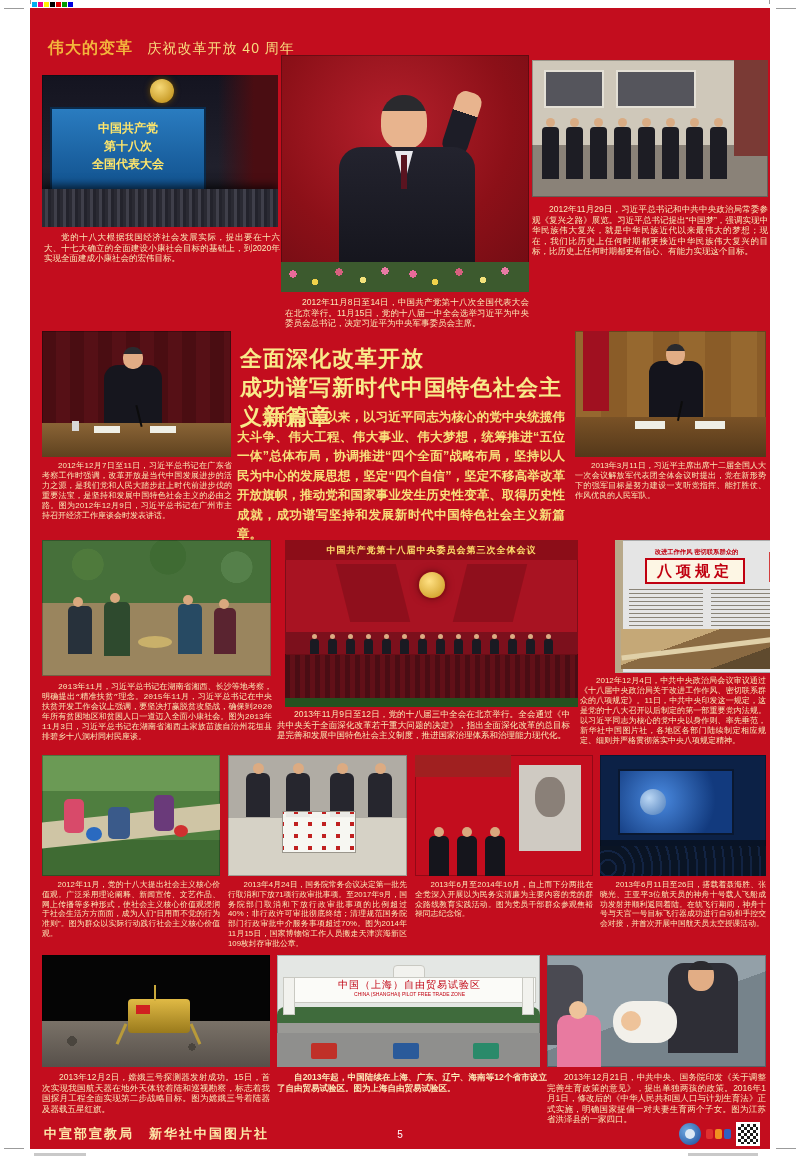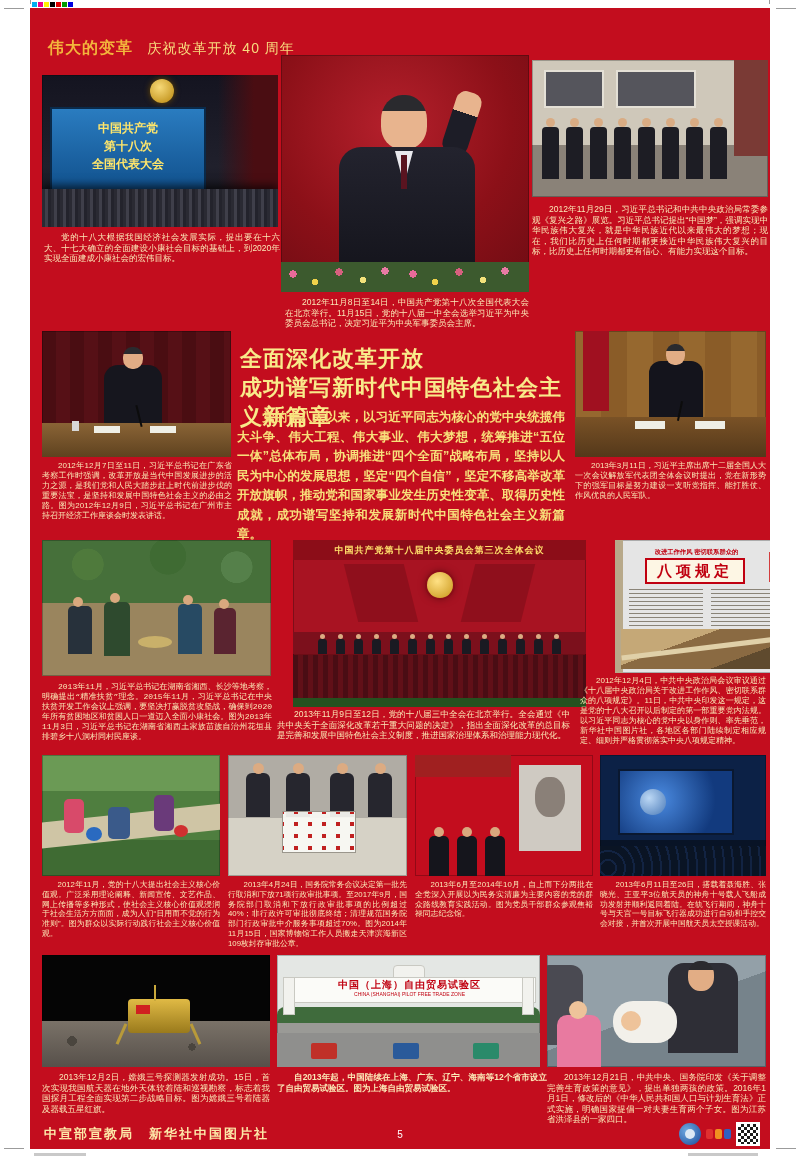--- a/index.html
+++ b/index.html
@@ -180,21 +180,21 @@
   .p-moon .body::before{content:"";position:absolute;left:8px;top:6px;width:14px;height:9px;background:#d02020;}
   .p-moon .leg1,.p-moon .leg2{position:absolute;bottom:22px;width:3px;height:22px;background:#b89a3a;}
   .p-moon .leg1{left:78px;transform:rotate(24deg);}
   .p-moon .leg2{left:152px;transform:rotate(-24deg);}
   .p-moon .ant{position:absolute;left:112px;bottom:66px;width:2px;height:16px;background:#c9a83c;}
   
   .p-ftz{background:linear-gradient(180deg,#e4e7e4 0 58%,#9a9a96 58%);}
   .p-ftz .trees{position:absolute;left:0;top:52px;width:100%;height:16px;background:#3f6b3c;border-radius:8px 8px 0 0;}
   .p-ftz .beam{position:absolute;left:6px;top:22px;width:251px;height:24px;background:#fbfbf8;border:1px solid #c9c9c2;
      text-align:center;}
-  .p-ftz .beam .cn{color:#c00010;font-weight:bold;font-size:10px;line-height:14px;letter-spacing:1px;}
+  .p-ftz .beam .cn{color:#c00010;font-weight:normal;font-size:10px;line-height:14px;letter-spacing:1px;}
   .p-ftz .beam .en{color:#c00010;font-size:7px;line-height:7px;transform:scale(.72);transform-origin:center top;white-space:nowrap;}
   .p-ftz .pillar{position:absolute;top:22px;width:10px;height:36px;background:#f2f2ee;border:1px solid #c9c9c2;}
   .p-ftz .crest{position:absolute;left:116px;top:10px;width:30px;height:12px;background:#f2f2ee;border:1px solid #c9c9c2;border-radius:4px 4px 0 0;}
   .p-ftz .road{position:absolute;left:0;bottom:0;width:100%;height:34px;background:#8f8f8d;}
   .p-ftz .truck{position:absolute;bottom:8px;width:26px;height:16px;border-radius:2px;}
   
   .p-family{background:linear-gradient(160deg,#93a0a8 0 50%,#76838b 50%);}
   .p-family .dad{position:absolute;right:28px;top:8px;width:70px;height:90px;border-radius:16px 16px 0 0;background:#2e2e36;}
   .p-family .dad::before{content:"";position:absolute;left:20px;top:-2px;width:26px;height:30px;border-radius:45%;
      background:linear-gradient(180deg,#2a2a2e 0 30%,#e2ad85 30%);}
@@ -299,21 +299,21 @@
 
   <div class="ph p-village" style="left:12px;top:532px;width:229px;height:136px;">
     <div class="person" style="left:26px;top:66px;width:24px;height:48px;background:#27313b;"></div>
     <div class="person" style="left:62px;top:62px;width:26px;height:54px;background:#2e4a2e;"></div>
     <div class="person" style="left:136px;top:64px;width:24px;height:50px;background:#274a63;"></div>
     <div class="person" style="left:172px;top:68px;width:22px;height:46px;background:#5a2430;"></div>
     <div class="basket"></div>
   </div>
   <div class="cap" style="left:12px;top:674px;width:230px;font-size:8px;line-height:10px;font-family:Liberation Mono, monospace;">2013年11月，习近平总书记在湖南省湘西、长沙等地考察，明确提出“精准扶贫”理念。2015年11月，习近平总书记在中央扶贫开发工作会议上强调，要坚决打赢脱贫攻坚战，确保到2020年所有贫困地区和贫困人口一道迈入全面小康社会。图为2013年11月3日，习近平总书记在湖南省湘西土家族苗族自治州花垣县排碧乡十八洞村同村民座谈。</div>
 
-  <div class="ph p-plenum" style="left:263px;top:532px;width:293px;height:167px;">
+  <div class="ph p-plenum" style="left:255px;top:532px;width:293px;height:167px;">
     <div class="banner">中国共产党第十八届中央委员会第三次全体会议</div>
     <div class="flagL"></div>
     <div class="flagR"></div>
     <div class="emblem2"></div>
     <div class="rostrum">
       <i></i>
         <i></i>
         <i></i>
         <i></i>
         <i></i>

